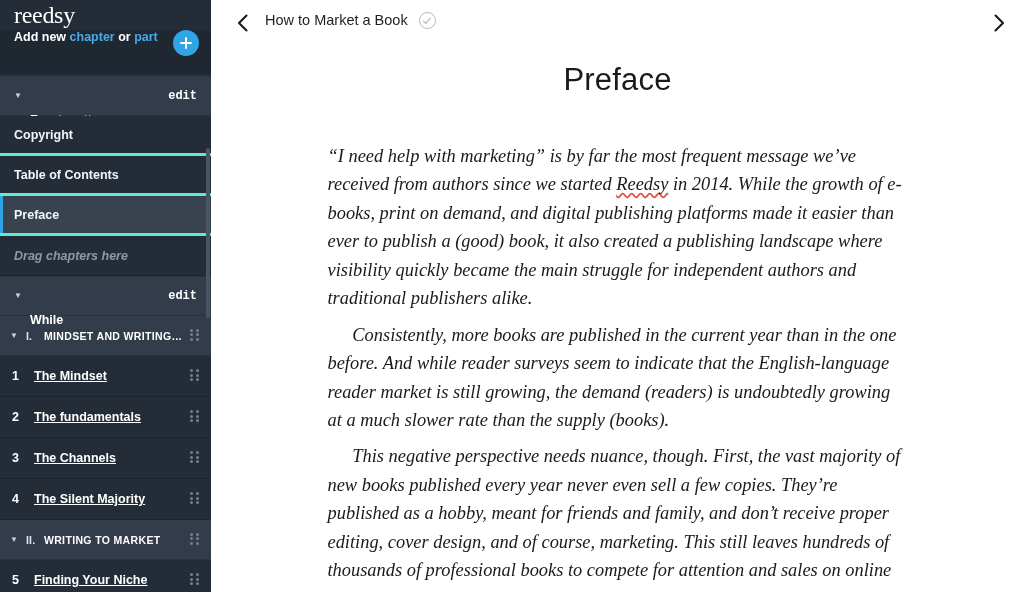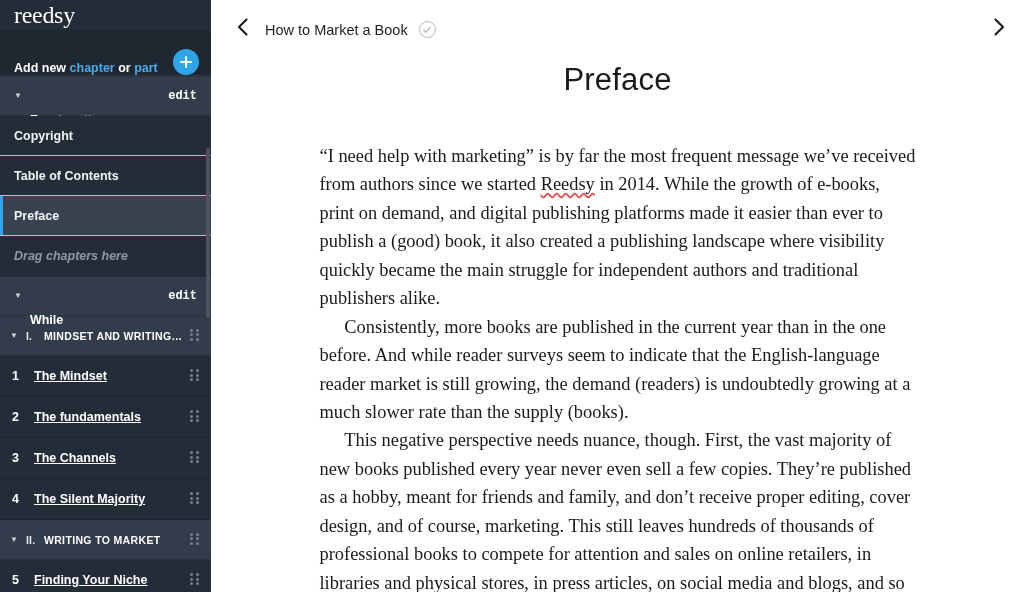--- a/index.html
+++ b/index.html
@@ -42,21 +42,21 @@
     font-weight: 400;
     letter-spacing: -0.3px;
     line-height: 1;
     font-family: "Liberation Serif", serif;
   }
 
   .addnew {
     height: 46px;
     background: #1f2731;
     display: flex;
-    align-items: flex-end;
+    align-items: flex-start;
     padding: 0 12px 0 14px;
     border-bottom: 1px solid #2c3542;
   }
   .addnew-text {
     font-size: 12.5px;
     font-weight: bold;
     color: #ffffff;
     flex: 1;
     white-space: nowrap;
   }
@@ -109,21 +109,21 @@
     color: #ffffff;
     font-family: Liberation Mono, monospace;
   }
 
   .item {
     height: 40px;
     display: flex;
     align-items: center;
     padding: 0 12px 0 14px;
     background: #242c38;
-    border-bottom: 1px solid #5eead4;
+    border-bottom: 3px solid #5eead4;
     position: relative;
   }
   .item .label {
     font-size: 12.5px;
     font-weight: bold;
     color: #f2f5f8;
   }
   .item.selected {
     background: #39424f;
   }
@@ -245,22 +245,22 @@
     flex: 1;
     height: 592px;
     background: #ffffff;
     position: relative;
     overflow: hidden;
   }
 
   .topbar {
     height: 38px;
     display: flex;
-    align-items: flex-end;
-    padding: 5px 14px 0 20px;
+    align-items: flex-start;
+    padding: 12px 14px 0 20px;
     background: #ffffff;
   }
   .chev {
     width: 22px;
     height: 22px;
     display: flex;
     align-items: center;
     justify-content: center;
     color: #1a1a1a;
     flex: 0 0 22px;
@@ -298,21 +298,21 @@
   }
   .prose {
     width: 596px;
     margin: 0 auto;
     font-family: "Liberation Serif", serif;
     font-size: 18.4px;
     line-height: 1.545;
     color: #1a1a1a;
     text-align: left;
   }
-  .prose p { margin: 0; }
+  .prose p { margin: 8px; font-style: italic; }
   .prose p.indent { text-indent: 1.35em; }
   .spell {
     text-decoration: underline wavy #e2524c;
     text-decoration-skip-ink: none;
     text-underline-offset: 2px;
   }
 </style>
 </head>
 <body>
 

